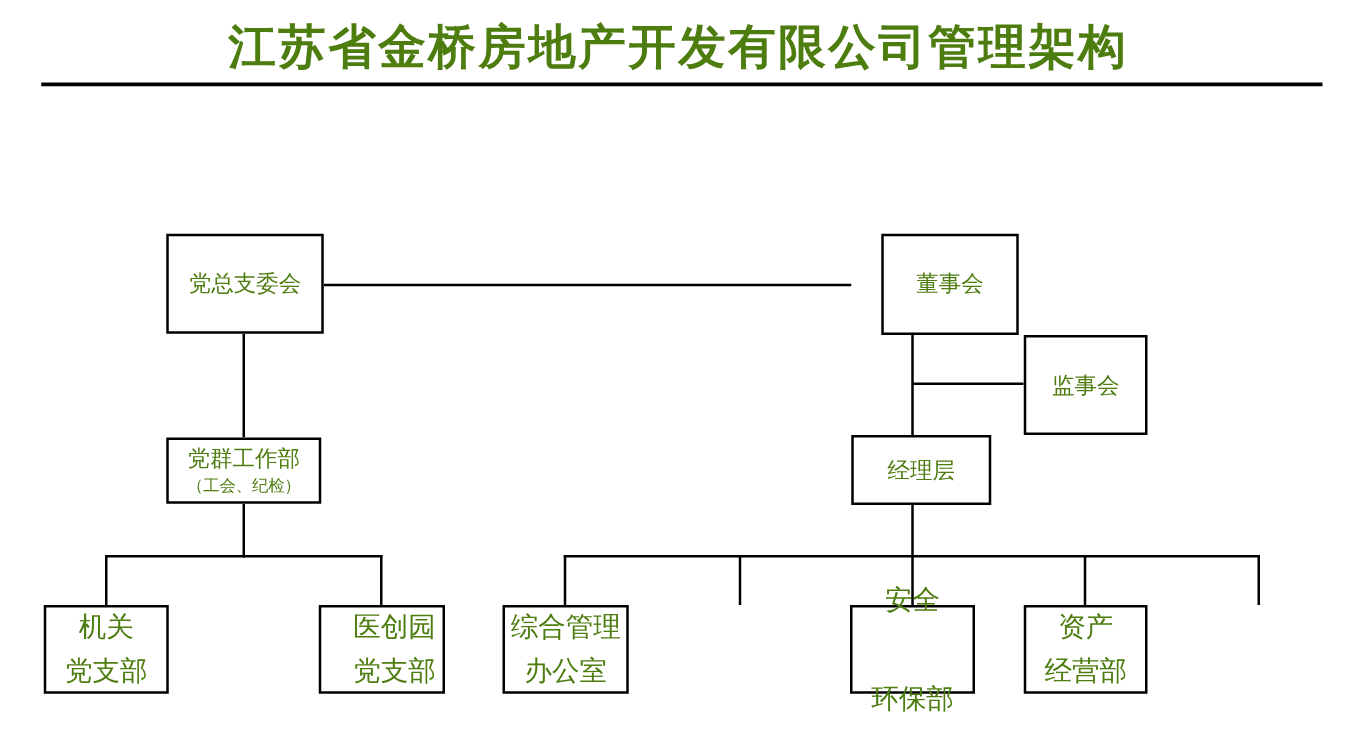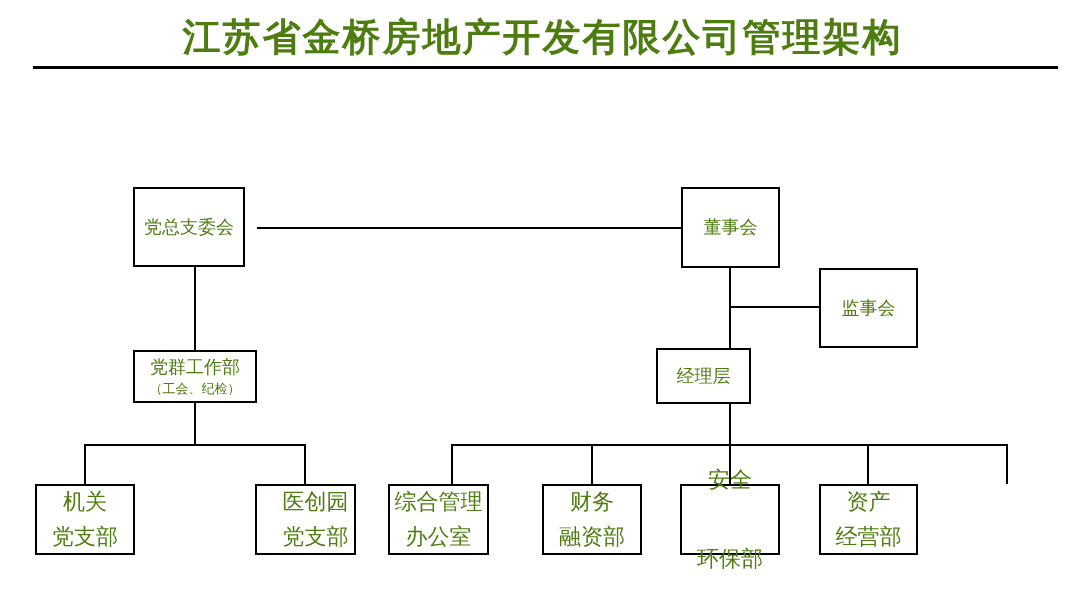--- a/index.html
+++ b/index.html
@@ -68,60 +68,56 @@
   <div class="line" style="left:84px; top:444px; width:222px; height:2px;"></div>
   <div class="line" style="left:84px; top:444px; width:2px; height:40px;"></div>
   <div class="line" style="left:304px; top:444px; width:2px; height:40px;"></div>
   <div class="line" style="left:729px; top:404px; width:2px; height:80px;"></div>
   <div class="line" style="left:451px; top:444px; width:557px; height:2px;"></div>
   <div class="line" style="left:451px; top:444px; width:2px; height:40px;"></div>
   <div class="line" style="left:591px; top:444px; width:2px; height:40px;"></div>
   <div class="line" style="left:867px; top:444px; width:2px; height:40px;"></div>
   <div class="line" style="left:1006px; top:444px; width:2px; height:40px;"></div>
 
-  <div class="node" style="left:133px; top:187px; width:112px; height:80px;">
+  <div class="node" style="left:133px; top:187px; width:126px; height:80px;">
     <span>党总支委会</span>
   </div>
 
-  <div class="node" style="left:681px; top:187px; width:99px; height:81px;">
+  <div class="node" style="left:705px; top:187px; width:110px; height:81px;">
     <span>董事会</span>
   </div>
 
   <div class="node" style="left:819px; top:268px; width:99px; height:80px;text-align:center;">
     <span>监事会</span>
   </div>
 
   <div class="node" style="left:133px; top:350px; width:124px; height:53px;">
     <span>党群工作部</span>
     <span class="sub">（工会、纪检）</span>
   </div>
 
-  <div class="node" style="left:656px; top:348px; width:95px; height:56px;">
+  <div class="node" style="left:681px; top:348px; width:112px; height:56px;">
     <span>经理层</span>
   </div>
 
   <div class="node small" style="left:35px; top:484px; width:100px; height:71px;">
     <span>机关</span>
     <span>党支部</span>
   </div>
 
   <div class="node small" style="left:255px; top:484px; width:101px; height:71px;padding-left:20px;">
     <span>医创园</span>
     <span>党支部</span>
   </div>
 
-  <div class="node small" style="left:388px; top:484px; width:101px; height:71px;">
+  <div class="node small" style="left:402px; top:484px; width:101px; height:71px;">
     <span>综合管理</span>
     <span>办公室</span>
   </div>
 
-  <div class="node small" style="left:542px; top:484px; width:100px; height:71px;">
-    <span>财务</span>
-    <span>融资部</span>
-  </div>
 
   <div class="node small" style="left:680px; top:484px; width:100px; height:71px;gap:44px;">
     <span>安全</span>
     <span>环保部</span>
   </div>
 
   <div class="node small" style="left:819px; top:484px; width:99px; height:71px;">
     <span>资产</span>
     <span>经营部</span>
   </div>

